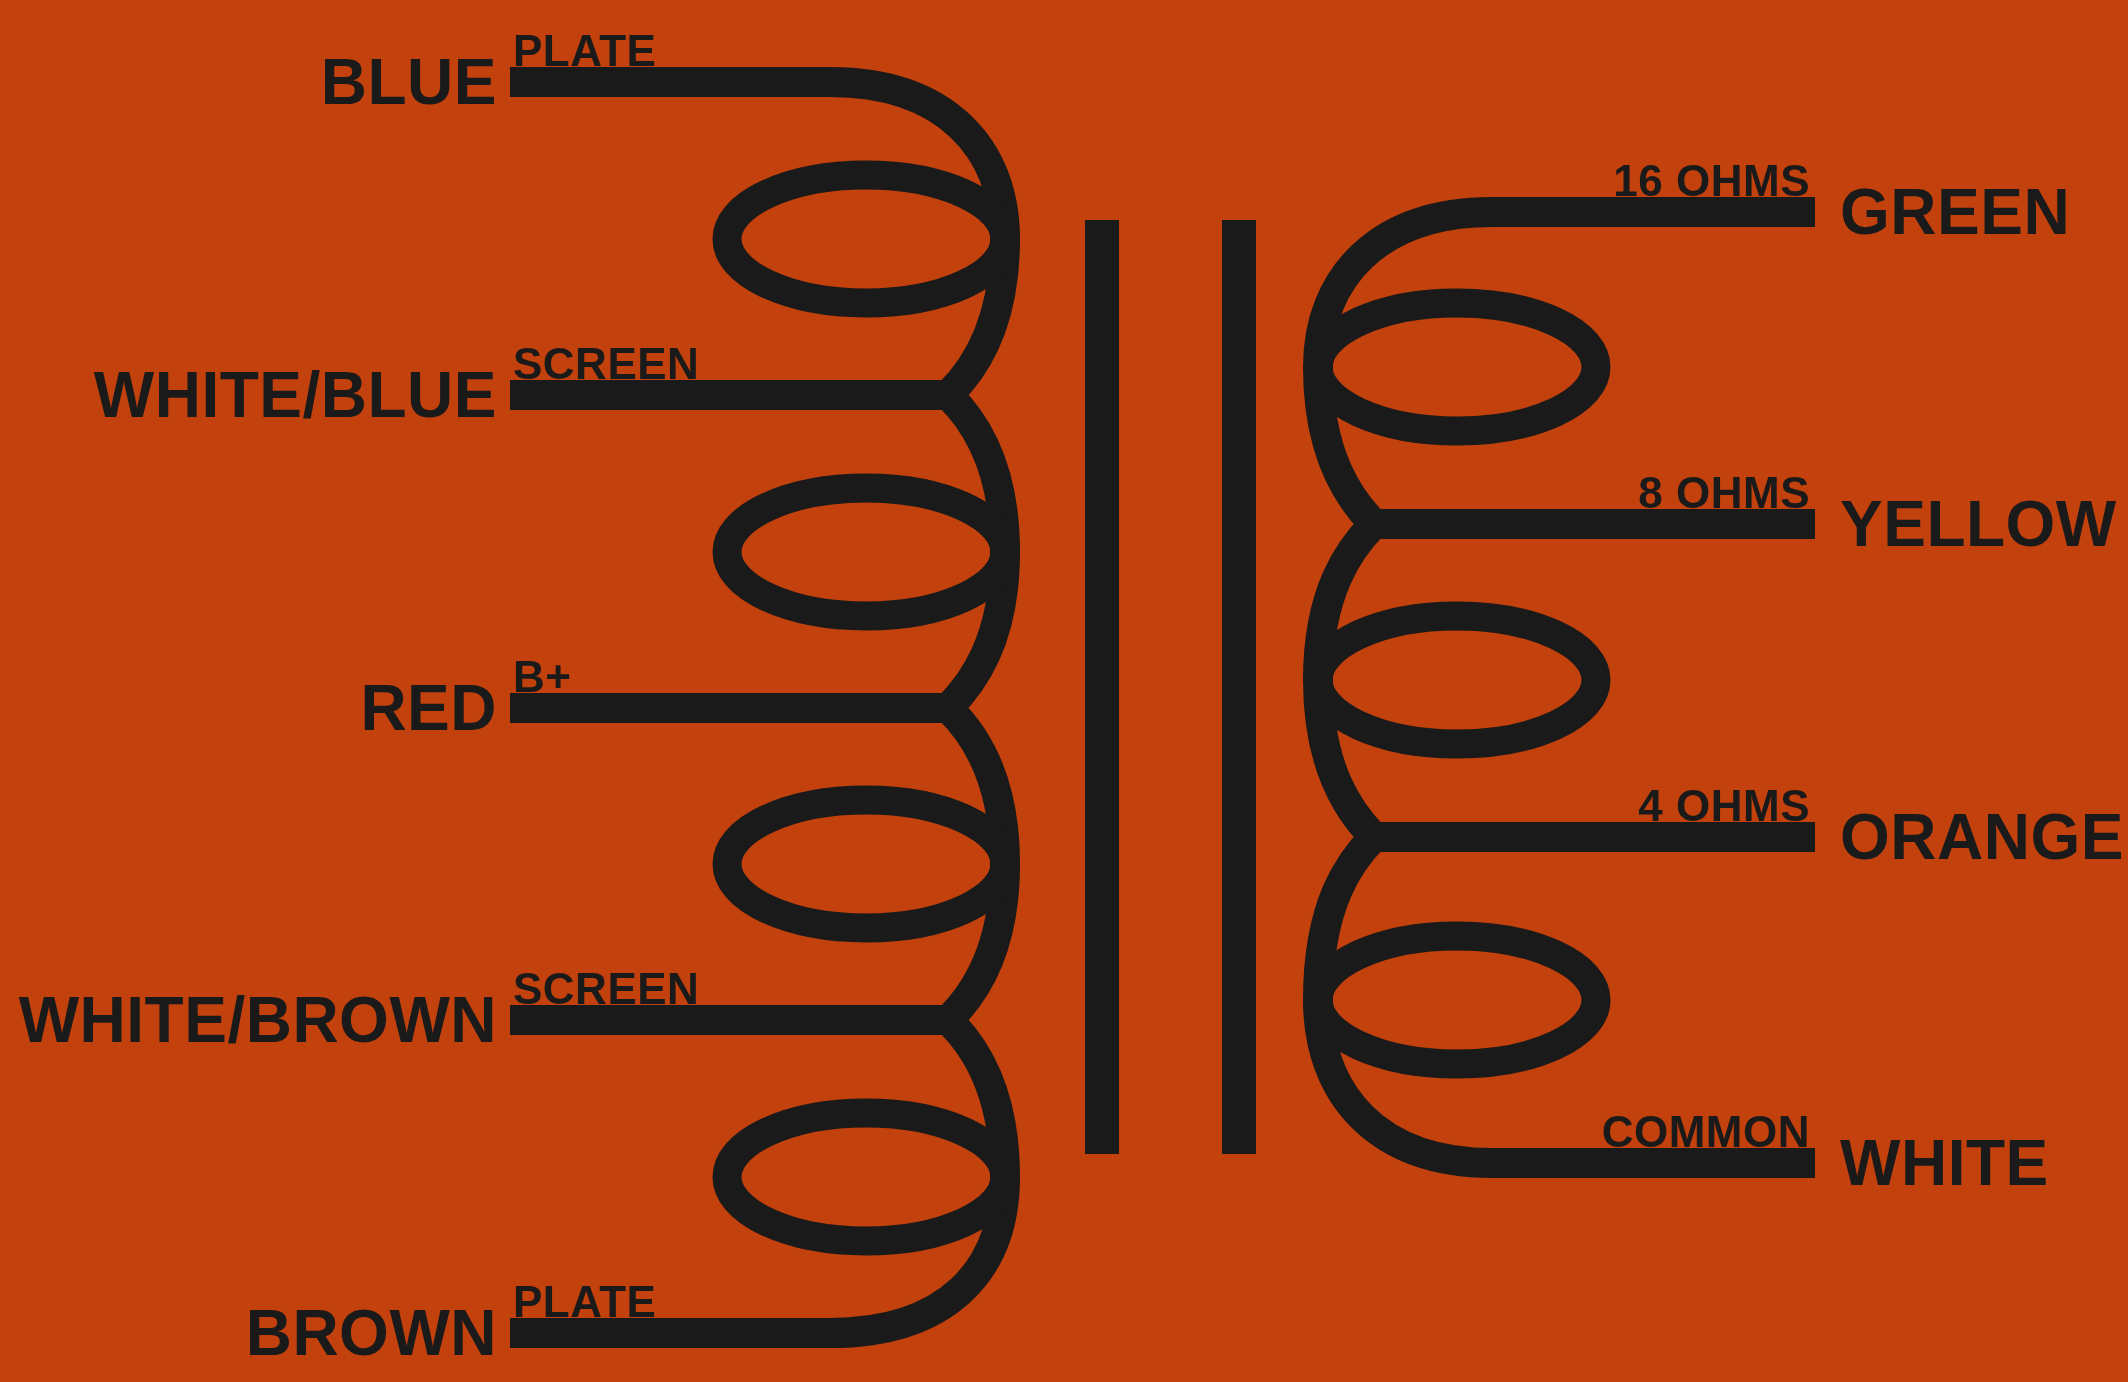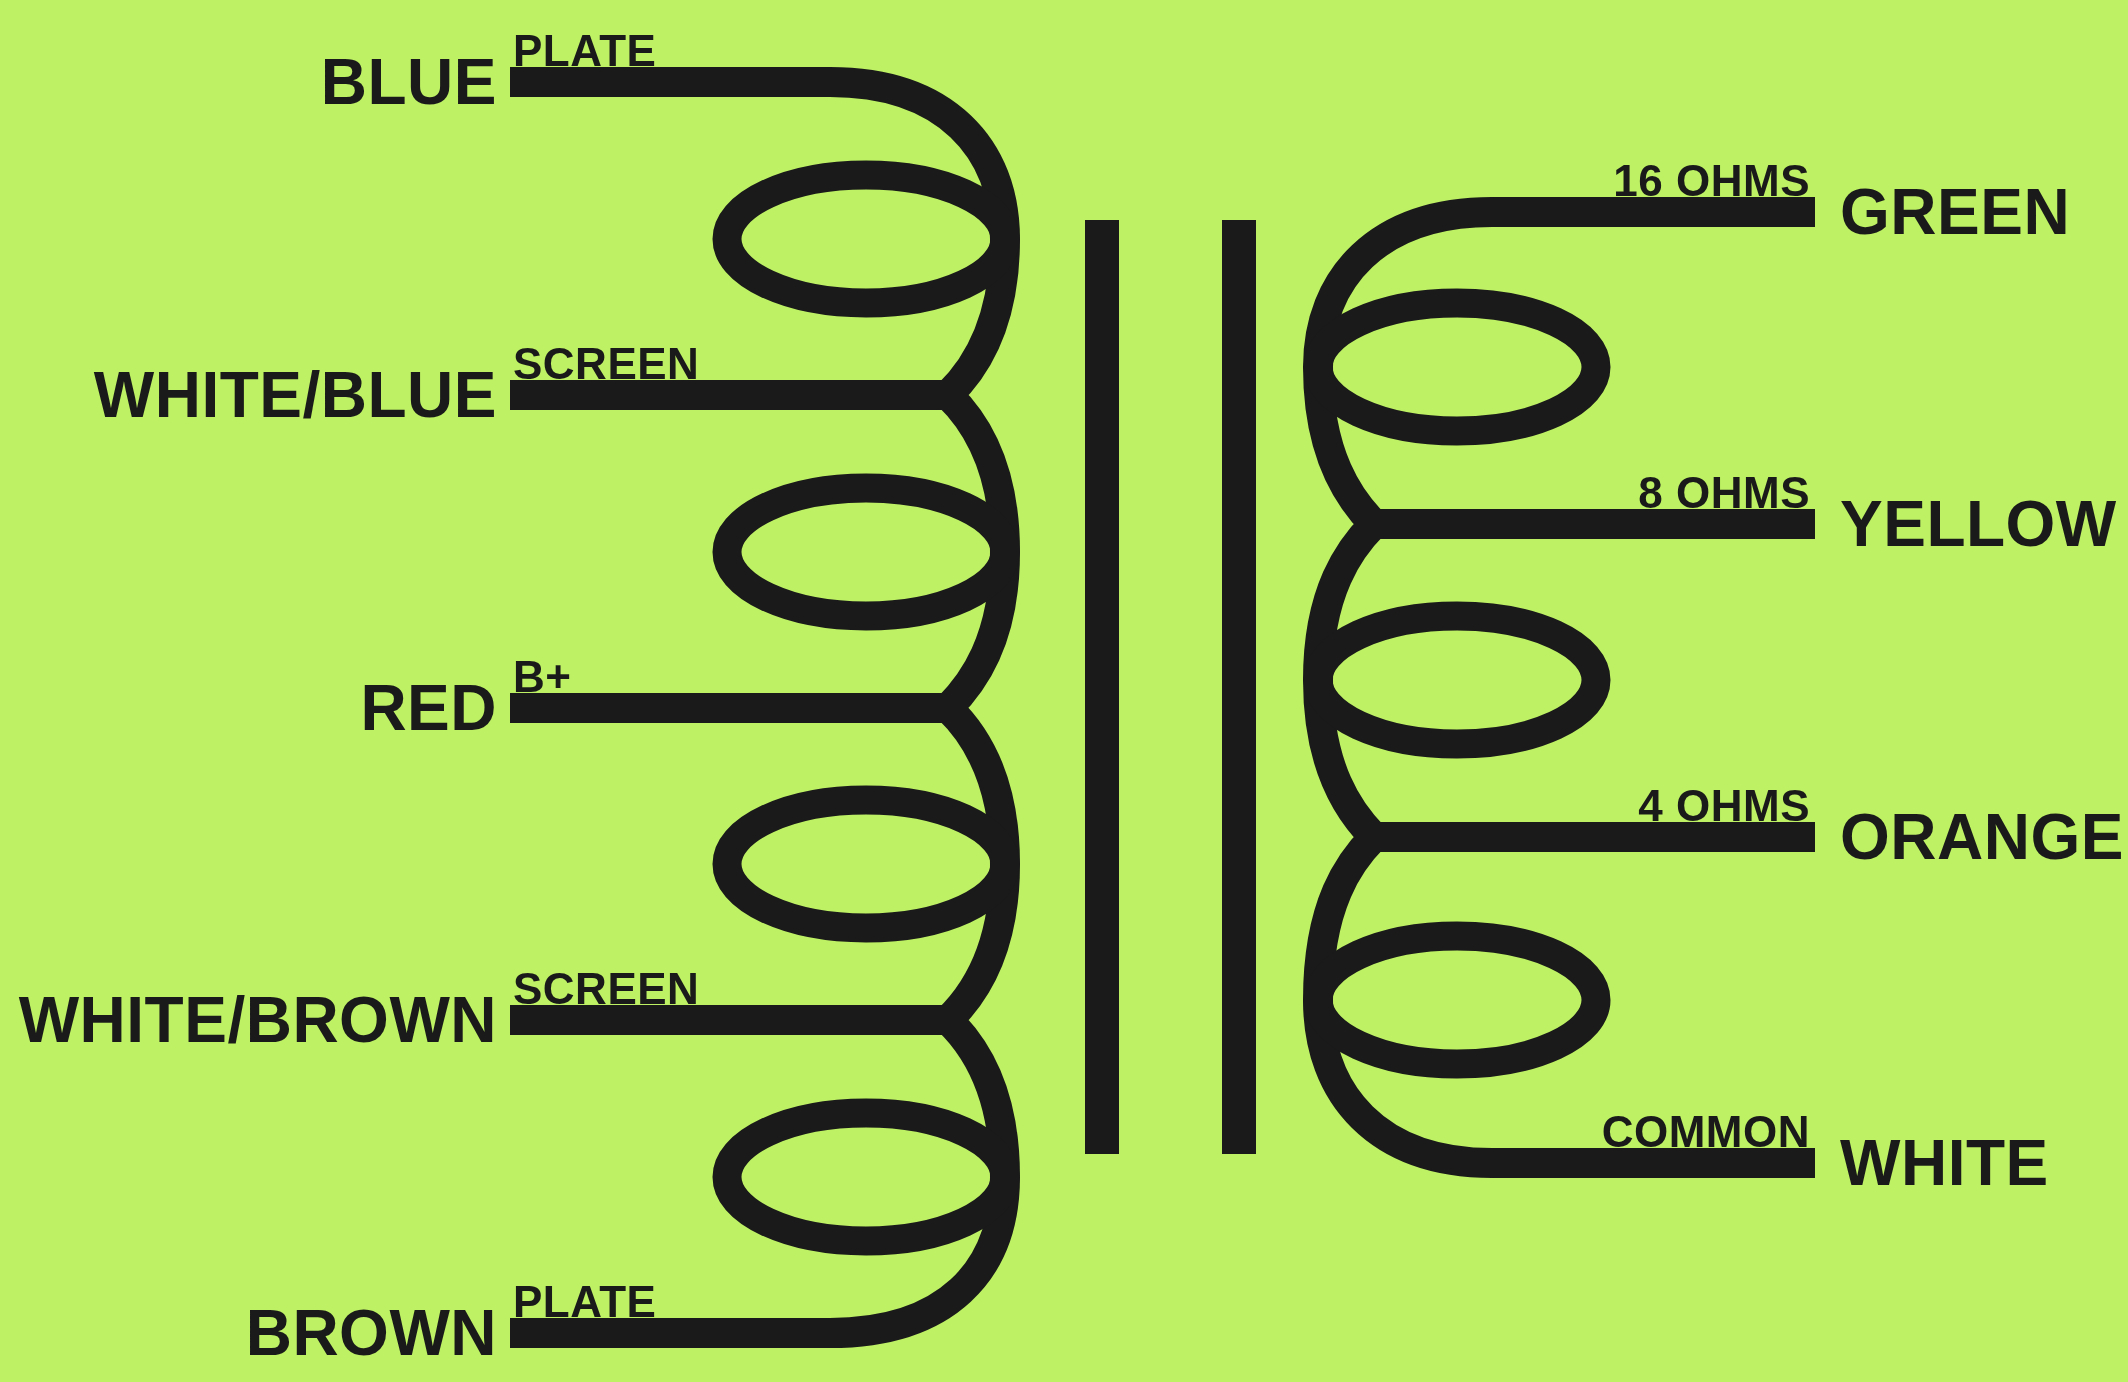--- a/index.html
+++ b/index.html
@@ -4,21 +4,21 @@
 <style>
   html, body {
     margin: 0;
     padding: 0;
     background: #ffffff;
   }
   .stage {
     position: relative;
     width: 2128px;
     height: 1382px;
-    background: #bef264;
+    background: #c2410c;
     overflow: hidden;
   }
   svg {
     display: block;
     width: 2128px;
     height: 1382px;
   }
   .wire {
     fill: none;
     stroke: #1a1a1a;

